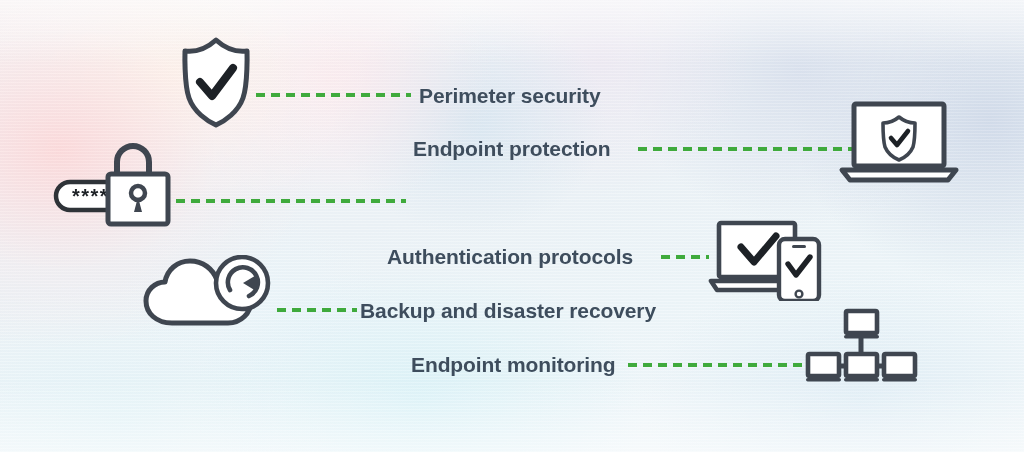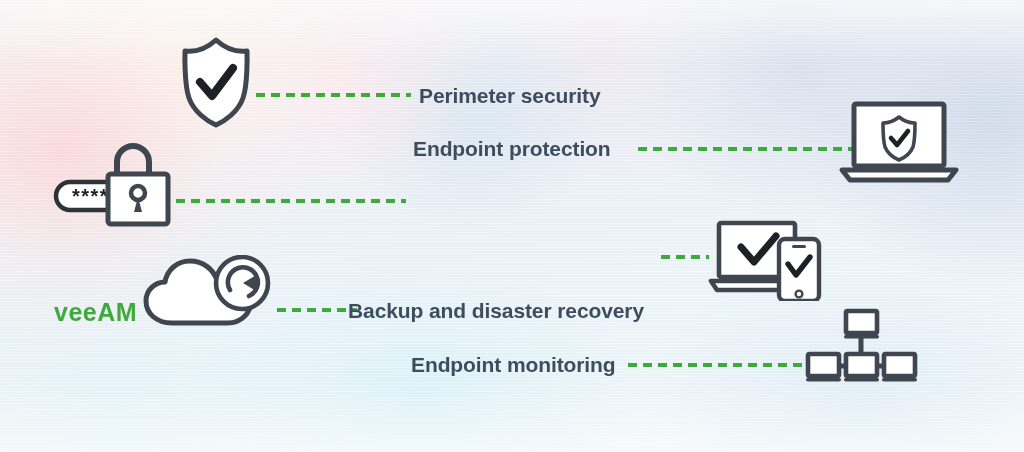--- a/index.html
+++ b/index.html
@@ -99,44 +99,44 @@
       <rect x="4" y="46" width="84" height="28" rx="14" fill="#ffffff" stroke="#2e3338" stroke-width="4.5"></rect>
       <text x="20" y="67" font-family="'Liberation Sans', sans-serif" font-size="20" font-weight="bold" fill="#1d2126" letter-spacing="1.5">*****</text>
       <path d="M65 44 L65 26 A16 16 0 0 1 97 26 L97 36" fill="none" stroke="#3f4650" stroke-width="6" stroke-linecap="round"></path>
       <rect x="56" y="38" width="60" height="50" rx="3" fill="#ffffff" stroke="#3f4650" stroke-width="5"></rect>
       <circle cx="86" cy="57" r="7" fill="none" stroke="#3f4650" stroke-width="4.5"></circle>
       <path d="M86 61 L82 76 L90 76 Z" fill="#3f4650"></path>
     </svg>
   </div>
   <div class="dash" style="left:176px;top:199px;width:230px;"></div>
 
+  <div class="label" style="left:387px;top:245px;">Authentication protocols</div>
   <div class="dash" style="left:661px;top:255px;width:48px;"></div>
   <div class="icon" style="left:707px;top:219px;width:116px;height:82px;">
     <svg width="116" height="82" viewBox="0 0 116 82">
       <rect x="12" y="4" width="76" height="54" rx="2" fill="#ffffff" stroke="#3f4650" stroke-width="4.6"></rect>
       <path d="M4 62 L98 62 L92 71 L10 71 Z" fill="#ffffff" stroke="#3f4650" stroke-width="4.6" stroke-linejoin="round"></path>
       <path d="M34 28 L47 43 L69 17" fill="none" stroke="#1d2126" stroke-width="7" stroke-linecap="round" stroke-linejoin="round"></path>
       <rect x="72" y="20" width="40" height="62" rx="6" fill="#ffffff" stroke="#3f4650" stroke-width="4.4"></rect>
       <rect x="85" y="26" width="14" height="3" rx="1.5" fill="#3f4650"></rect>
       <circle cx="92" cy="75" r="3.4" fill="none" stroke="#3f4650" stroke-width="2.4"></circle>
       <path d="M81 45 L89 56 L103 38" fill="none" stroke="#1d2126" stroke-width="5.4" stroke-linecap="round" stroke-linejoin="round"></path>
     </svg>
   </div>
 
-  <div class="veeam" style="left:54px;top:298px;">veeAM</div>
   <div class="icon" style="left:142px;top:255px;width:134px;height:75px;">
     <svg width="134" height="75" viewBox="0 0 134 75">
       <path d="M30 68 C14 68 4 58 4 46 C4 35 13 27 23 27 C25 15 35 6 48 6 C61 6 71 14 75 25 C78 24 81 23 85 23 C99 23 109 33 109 46 C109 58 99 68 86 68 Z" fill="#ffffff" stroke="#3f4650" stroke-width="5" stroke-linejoin="round"></path>
       <circle cx="100" cy="28" r="26" fill="#ffffff" stroke="#3f4650" stroke-width="4.6"></circle>
       <path d="M88 35 A15 15 0 1 1 107 41" fill="none" stroke="#3f4650" stroke-width="4.6" stroke-linecap="round"></path>
       <path d="M101 28 L116 19 L114 36 Z" fill="#3f4650"></path>
     </svg>
   </div>
   <div class="dash" style="left:277px;top:308px;width:80px;"></div>
-  <div class="label" style="left:348px;top:299px;">Backup and disaster recovery</div>
+  <div class="label" style="left:360px;top:299px;">Backup and disaster recovery</div>
 
   <div class="label" style="left:411px;top:353px;">Endpoint monitoring</div>
   <div class="dash" style="left:628px;top:363px;width:175px;"></div>
   <div class="icon" style="left:803px;top:308px;width:116px;height:76px;">
     <svg width="116" height="76" viewBox="0 0 116 76">
       <path d="M58 26 L58 46" stroke="#3f4650" stroke-width="5"></path>
       <path d="M28 58 L88 58" stroke="#3f4650" stroke-width="5"></path>
       <rect x="43" y="3" width="31" height="22" rx="1.5" fill="#ffffff" stroke="#3f4650" stroke-width="4.6"></rect>
       <rect x="41" y="27" width="35" height="3.4" rx="1.7" fill="#3f4650"></rect>
       <rect x="43" y="46" width="31" height="22" rx="1.5" fill="#ffffff" stroke="#3f4650" stroke-width="4.6"></rect>

